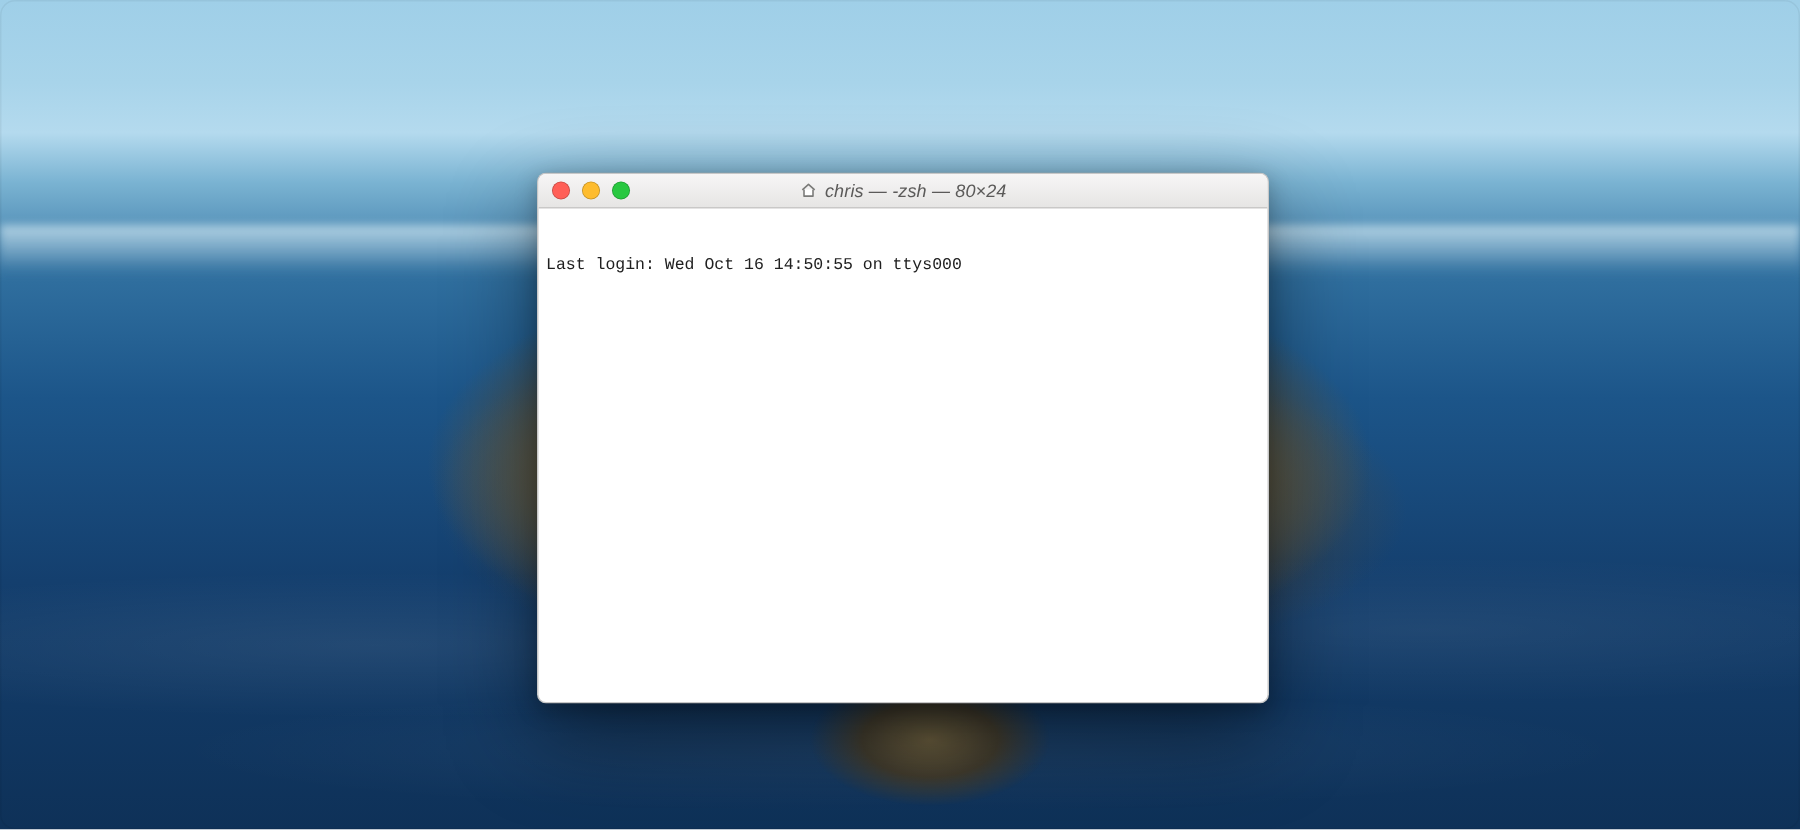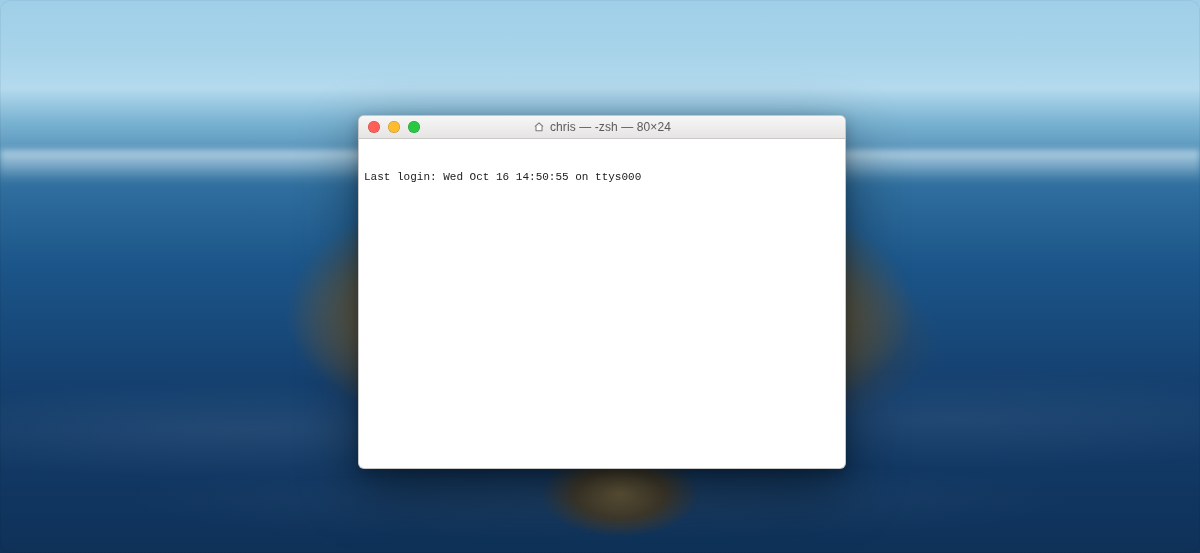--- a/index.html
+++ b/index.html
@@ -110,20 +110,21 @@
     overflow: hidden;
   }
 
   .titlebar {
     height: 22px;
     background: linear-gradient(to bottom, #f7f6f6, #e6e5e4);
     border-bottom: 1px solid #c9c8c7;
     display: flex;
     align-items: center;
     position: relative;
+    font-style: italic;
   }
 
   .traffic-lights {
     display: flex;
     gap: 8px;
     padding-left: 9px;
   }
   .traffic-light {
     width: 12px;
     height: 12px;

